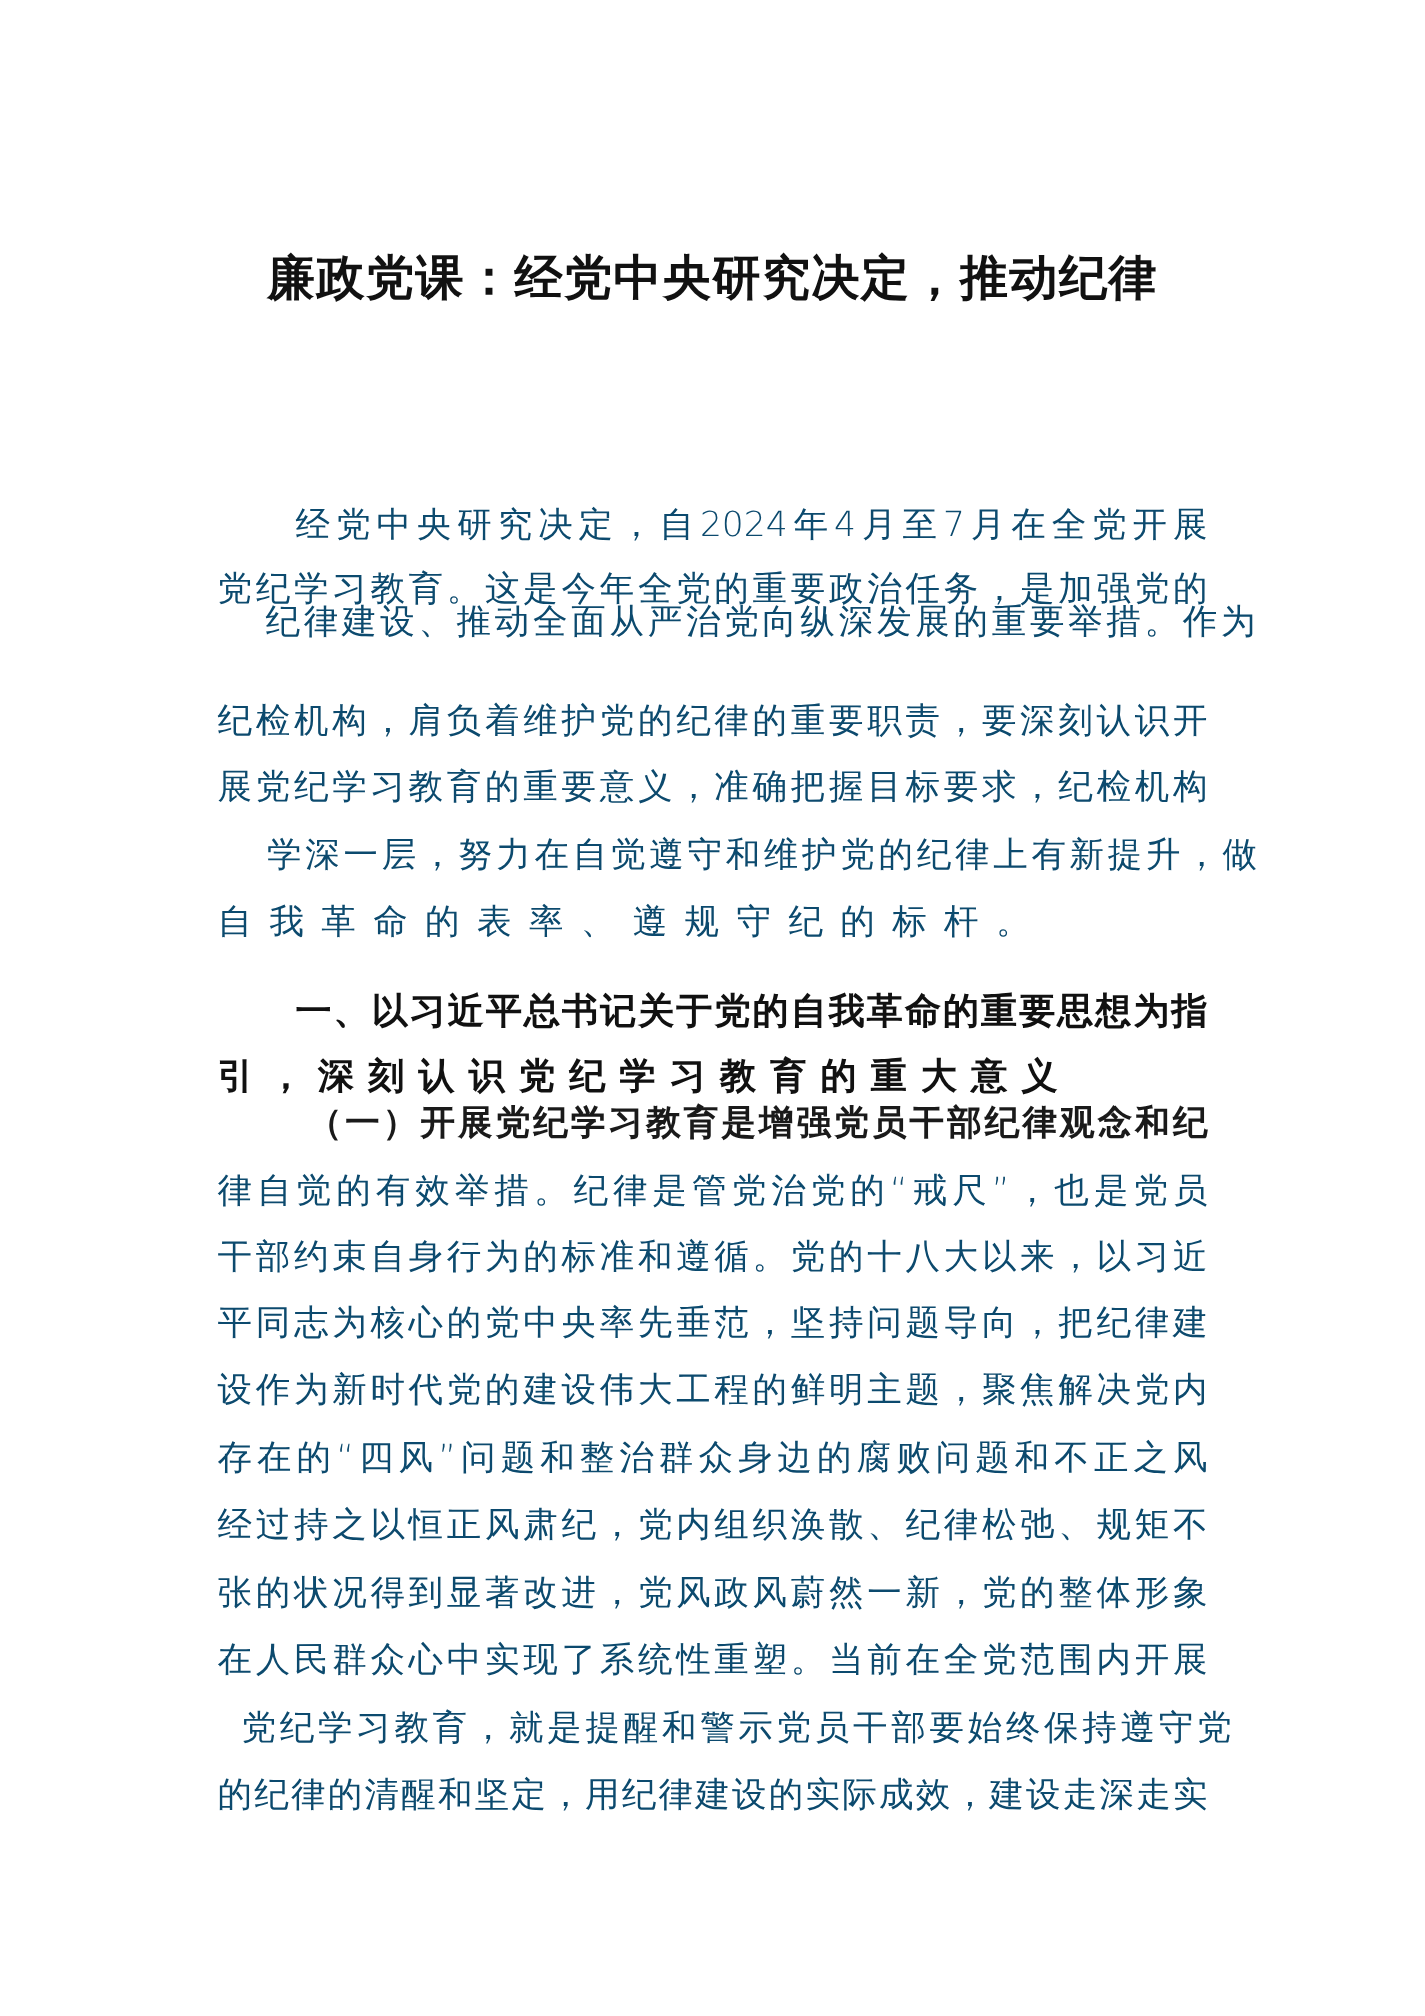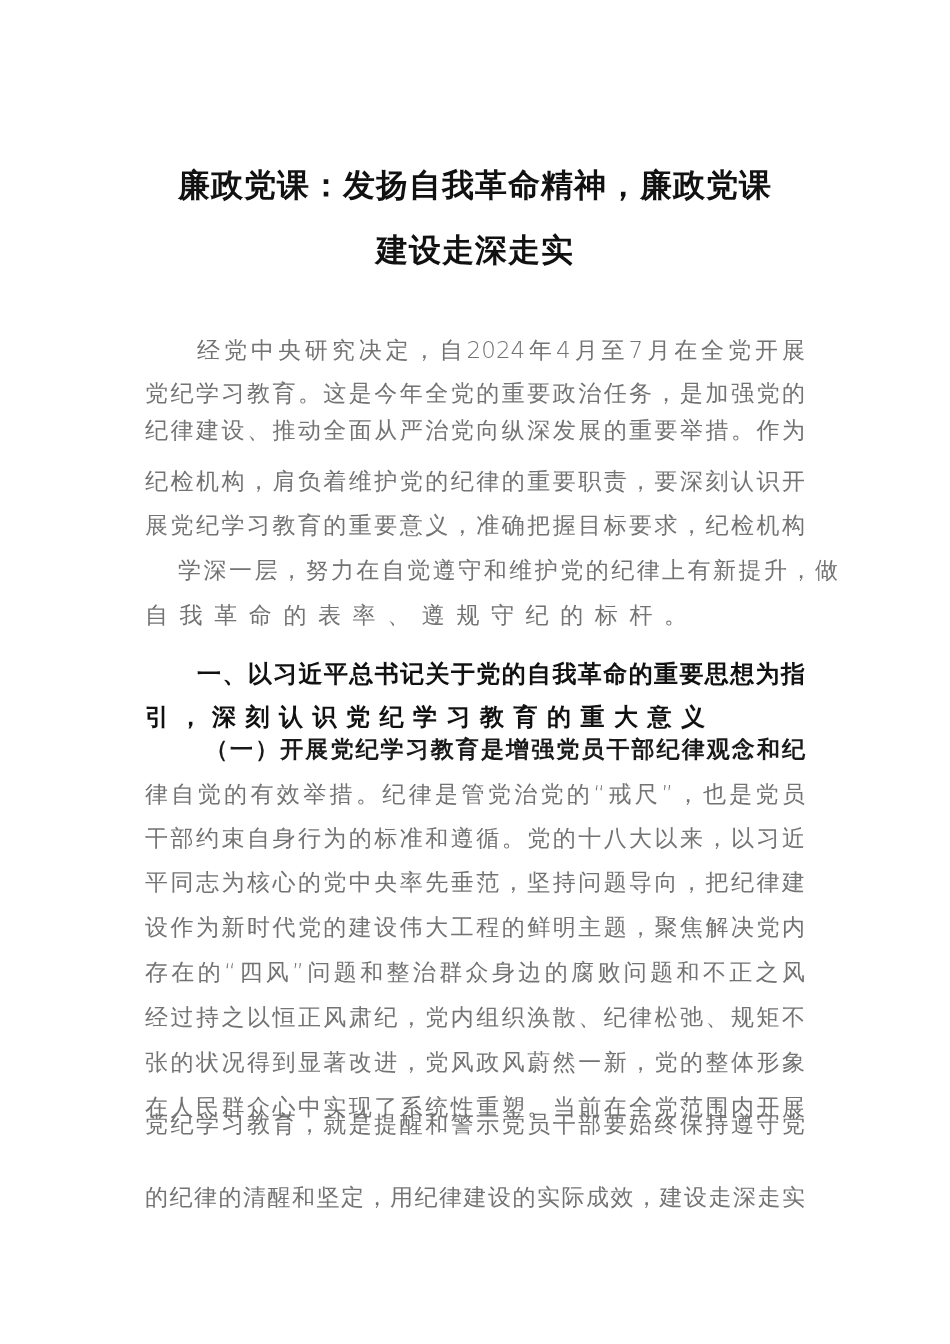--- a/index.html
+++ b/index.html
@@ -7,41 +7,40 @@
   .page { position: absolute; left: 0; top: 0; width: 950px; height: 1344px; background: #fff; }
   .title-line {
     position: absolute; left: 0; width: 950px; text-align: center;
     font-family: "DejaVu Serif", "Liberation Serif", serif;
     font-weight: bold; font-size: 32px; color: #111; letter-spacing: 1px;
     line-height: 40px; height: 40px;
   }
   .line {
     position: absolute; left: 145px; width: 660px; height: 36px; line-height: 36px;
     font-family: "DejaVu Sans", "Liberation Sans", sans-serif;
-    font-size: 23px; color: #737373; text-align: justify; text-align-last: justify;
+    font-size: 23px; color: #0c4a6e; text-align: justify; text-align-last: justify;
     white-space: nowrap; font-weight: 300;
   }
   .line.indent { left: 197px; width: 608px; }
   .line.last { text-align-last: left; letter-spacing: 11.6px; }
   .line.h1 { font-weight: bold; color: #111; font-size: 24px; margin-top: 12px; }
   .line.h2 { font-weight: bold; color: #1a1a1a; }
   .line.h1.last { letter-spacing: 9.5px; }
 </style>
 </head>
 <body>
 
 <div class="page">
 
-  <div class="title-line" style="top:165px;">廉政党课：发扬自我革命精神，廉政党课</div>
-  <div class="title-line" style="top:230px;">建设走深走实</div>
+  <div class="title-line" style="top:165px;">廉政党课：经党中央研究决定，推动纪律</div>
 
   <div>
     <div class="line indent" style="top:332px;">经党中央研究决定，自2024年4月至7月在全党开展</div>
     <div class="line" style="top:375px;">党纪学习教育。这是今年全党的重要政治任务，是加强党的</div>
-    <div class="line" style="top:412px;">纪律建设、推动全面从严治党向纵深发展的重要举措。作为</div>
+    <div class="line" style="top:397px;margin-left:32px;">纪律建设、推动全面从严治党向纵深发展的重要举措。作为</div>
     <div class="line" style="top:463px;">纪检机构，肩负着维护党的纪律的重要职责，要深刻认识开</div>
     <div class="line" style="top:507px;">展党纪学习教育的重要意义，准确把握目标要求，纪检机构</div>
     <div class="line" style="top:552px;margin-left:33px;">学深一层，努力在自觉遵守和维护党的纪律上有新提升，做</div>
     <div class="line last" style="top:597px;">自我革命的表率、遵规守纪的标杆。</div>
   </div>
 
   <div>
     <div class="line indent h1" style="top:644px;">一、以习近平总书记关于党的自我革命的重要思想为指</div>
     <div class="line h1 last" style="top:687px;">引，深刻认识党纪学习教育的重大意义</div>
   </div>
@@ -49,17 +48,17 @@
   <div>
     <div class="line indent h2" style="top:731px; left:205px; width:600px;">（一）开展党纪学习教育是增强党员干部纪律观念和纪</div>
     <div class="line" style="top:776px;">律自觉的有效举措。纪律是管党治党的“戒尺”，也是党员</div>
     <div class="line" style="top:820px;">干部约束自身行为的标准和遵循。党的十八大以来，以习近</div>
     <div class="line" style="top:864px;">平同志为核心的党中央率先垂范，坚持问题导向，把纪律建</div>
     <div class="line" style="top:909px;">设作为新时代党的建设伟大工程的鲜明主题，聚焦解决党内</div>
     <div class="line" style="top:954px;">存在的“四风”问题和整治群众身边的腐败问题和不正之风</div>
     <div class="line" style="top:999px;">经过持之以恒正风肃纪，党内组织涣散、纪律松弛、规矩不</div>
     <div class="line" style="top:1044px;">张的状况得到显著改进，党风政风蔚然一新，党的整体形象</div>
     <div class="line" style="top:1089px;">在人民群众心中实现了系统性重塑。当前在全党范围内开展</div>
-    <div class="line" style="top:1106px;">党纪学习教育，就是提醒和警示党员干部要始终保持遵守党</div>
+    <div class="line" style="top:1134px;margin-left:16px;">党纪学习教育，就是提醒和警示党员干部要始终保持遵守党</div>
     <div class="line" style="top:1179px;">的纪律的清醒和坚定，用纪律建设的实际成效，建设走深走实</div>
   </div>
 
 </div>
 
 </body></html>

